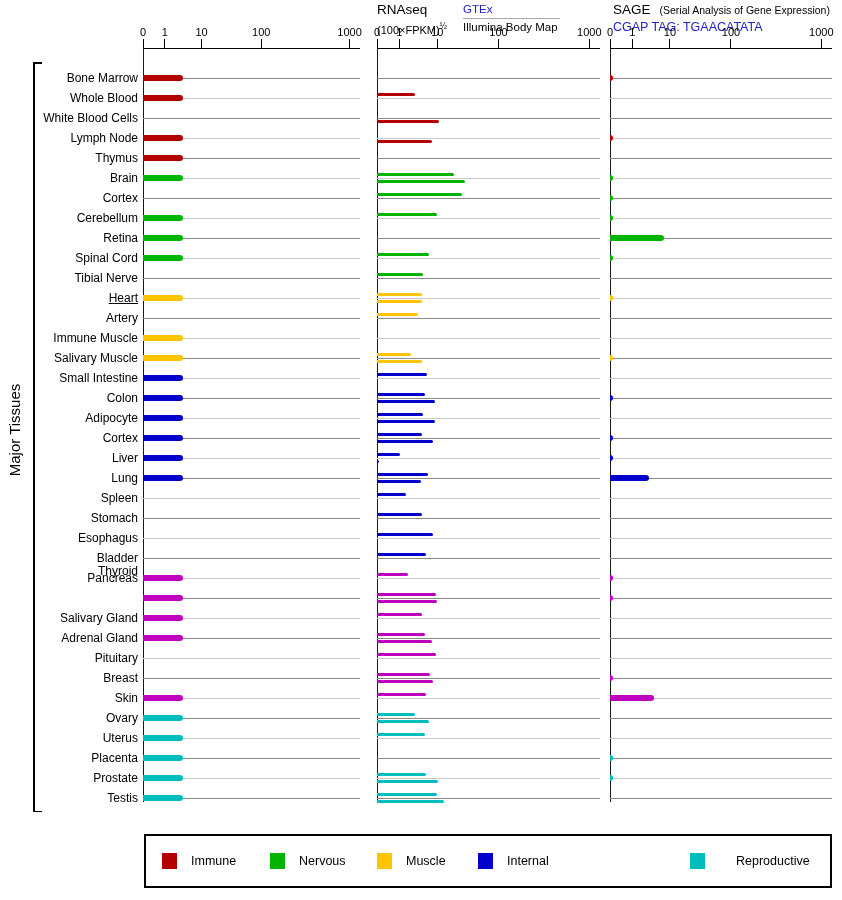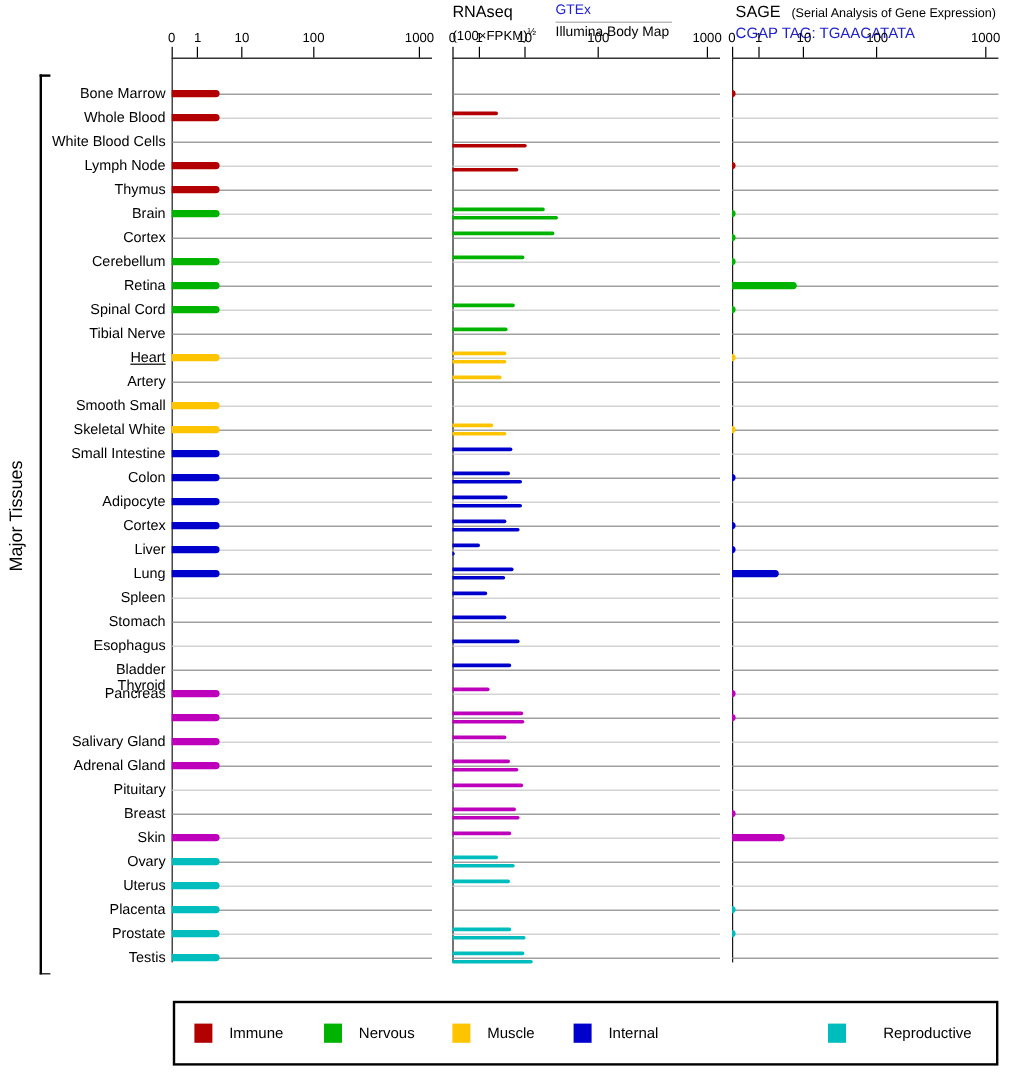--- a/index.html
+++ b/index.html
@@ -165,26 +165,26 @@
       <div class="gridline" style="left: 610px; top: 297.5px; width: 222px; background: rgb(201, 201, 201);"></div>
       <div class="bar-thick" style="left: 143px; top: 295px; width: 39.928px; background: rgb(255, 196, 0);"></div>
       <div class="bar-thin" style="left: 377px; top: 293px; width: 45.046px; background: rgb(255, 196, 0);"></div>
       <div class="bar-thin" style="left: 377px; top: 300px; width: 45.046px; background: rgb(255, 196, 0);"></div>
       <div class="bar-thick" style="left: 610px; top: 295px; width: 3.33px; background: rgb(255, 196, 0);"></div>
       <div class="row-label" style="top: 308px;">Artery</div>
       <div class="gridline" style="left: 143px; top: 317.5px; width: 217px; background: rgb(138, 138, 138);"></div>
       <div class="gridline" style="left: 377px; top: 317.5px; width: 223px; background: rgb(138, 138, 138);"></div>
       <div class="gridline" style="left: 610px; top: 317.5px; width: 222px; background: rgb(138, 138, 138);"></div>
       <div class="bar-thin" style="left: 377px; top: 313px; width: 41.032px; background: rgb(255, 196, 0);"></div>
-      <div class="row-label" style="top: 328px;">Smooth Small</div>
+      <div class="row-label" style="top: 328px;">Immune Muscle</div>
       <div class="gridline" style="left: 143px; top: 337.5px; width: 217px; background: rgb(201, 201, 201);"></div>
       <div class="gridline" style="left: 377px; top: 337.5px; width: 223px; background: rgb(201, 201, 201);"></div>
       <div class="gridline" style="left: 610px; top: 337.5px; width: 222px; background: rgb(201, 201, 201);"></div>
       <div class="bar-thick" style="left: 143px; top: 335px; width: 39.928px; background: rgb(255, 196, 0);"></div>
-      <div class="row-label" style="top: 348px;">Skeletal White</div>
+      <div class="row-label" style="top: 348px;">Salivary Muscle</div>
       <div class="gridline" style="left: 143px; top: 357.5px; width: 217px; background: rgb(138, 138, 138);"></div>
       <div class="gridline" style="left: 377px; top: 357.5px; width: 223px; background: rgb(138, 138, 138);"></div>
       <div class="gridline" style="left: 610px; top: 357.5px; width: 222px; background: rgb(138, 138, 138);"></div>
       <div class="bar-thick" style="left: 143px; top: 355px; width: 39.928px; background: rgb(255, 196, 0);"></div>
       <div class="bar-thin" style="left: 377px; top: 353px; width: 33.896px; background: rgb(255, 196, 0);"></div>
       <div class="bar-thin" style="left: 377px; top: 360px; width: 45.046px; background: rgb(255, 196, 0);"></div>
       <div class="bar-thick" style="left: 610px; top: 355px; width: 3.33px; background: rgb(255, 196, 0);"></div>
       <div class="row-label" style="top: 368px;">Small Intestine</div>
       <div class="gridline" style="left: 143px; top: 377.5px; width: 217px; background: rgb(201, 201, 201);"></div>
       <div class="gridline" style="left: 377px; top: 377.5px; width: 223px; background: rgb(201, 201, 201);"></div>

